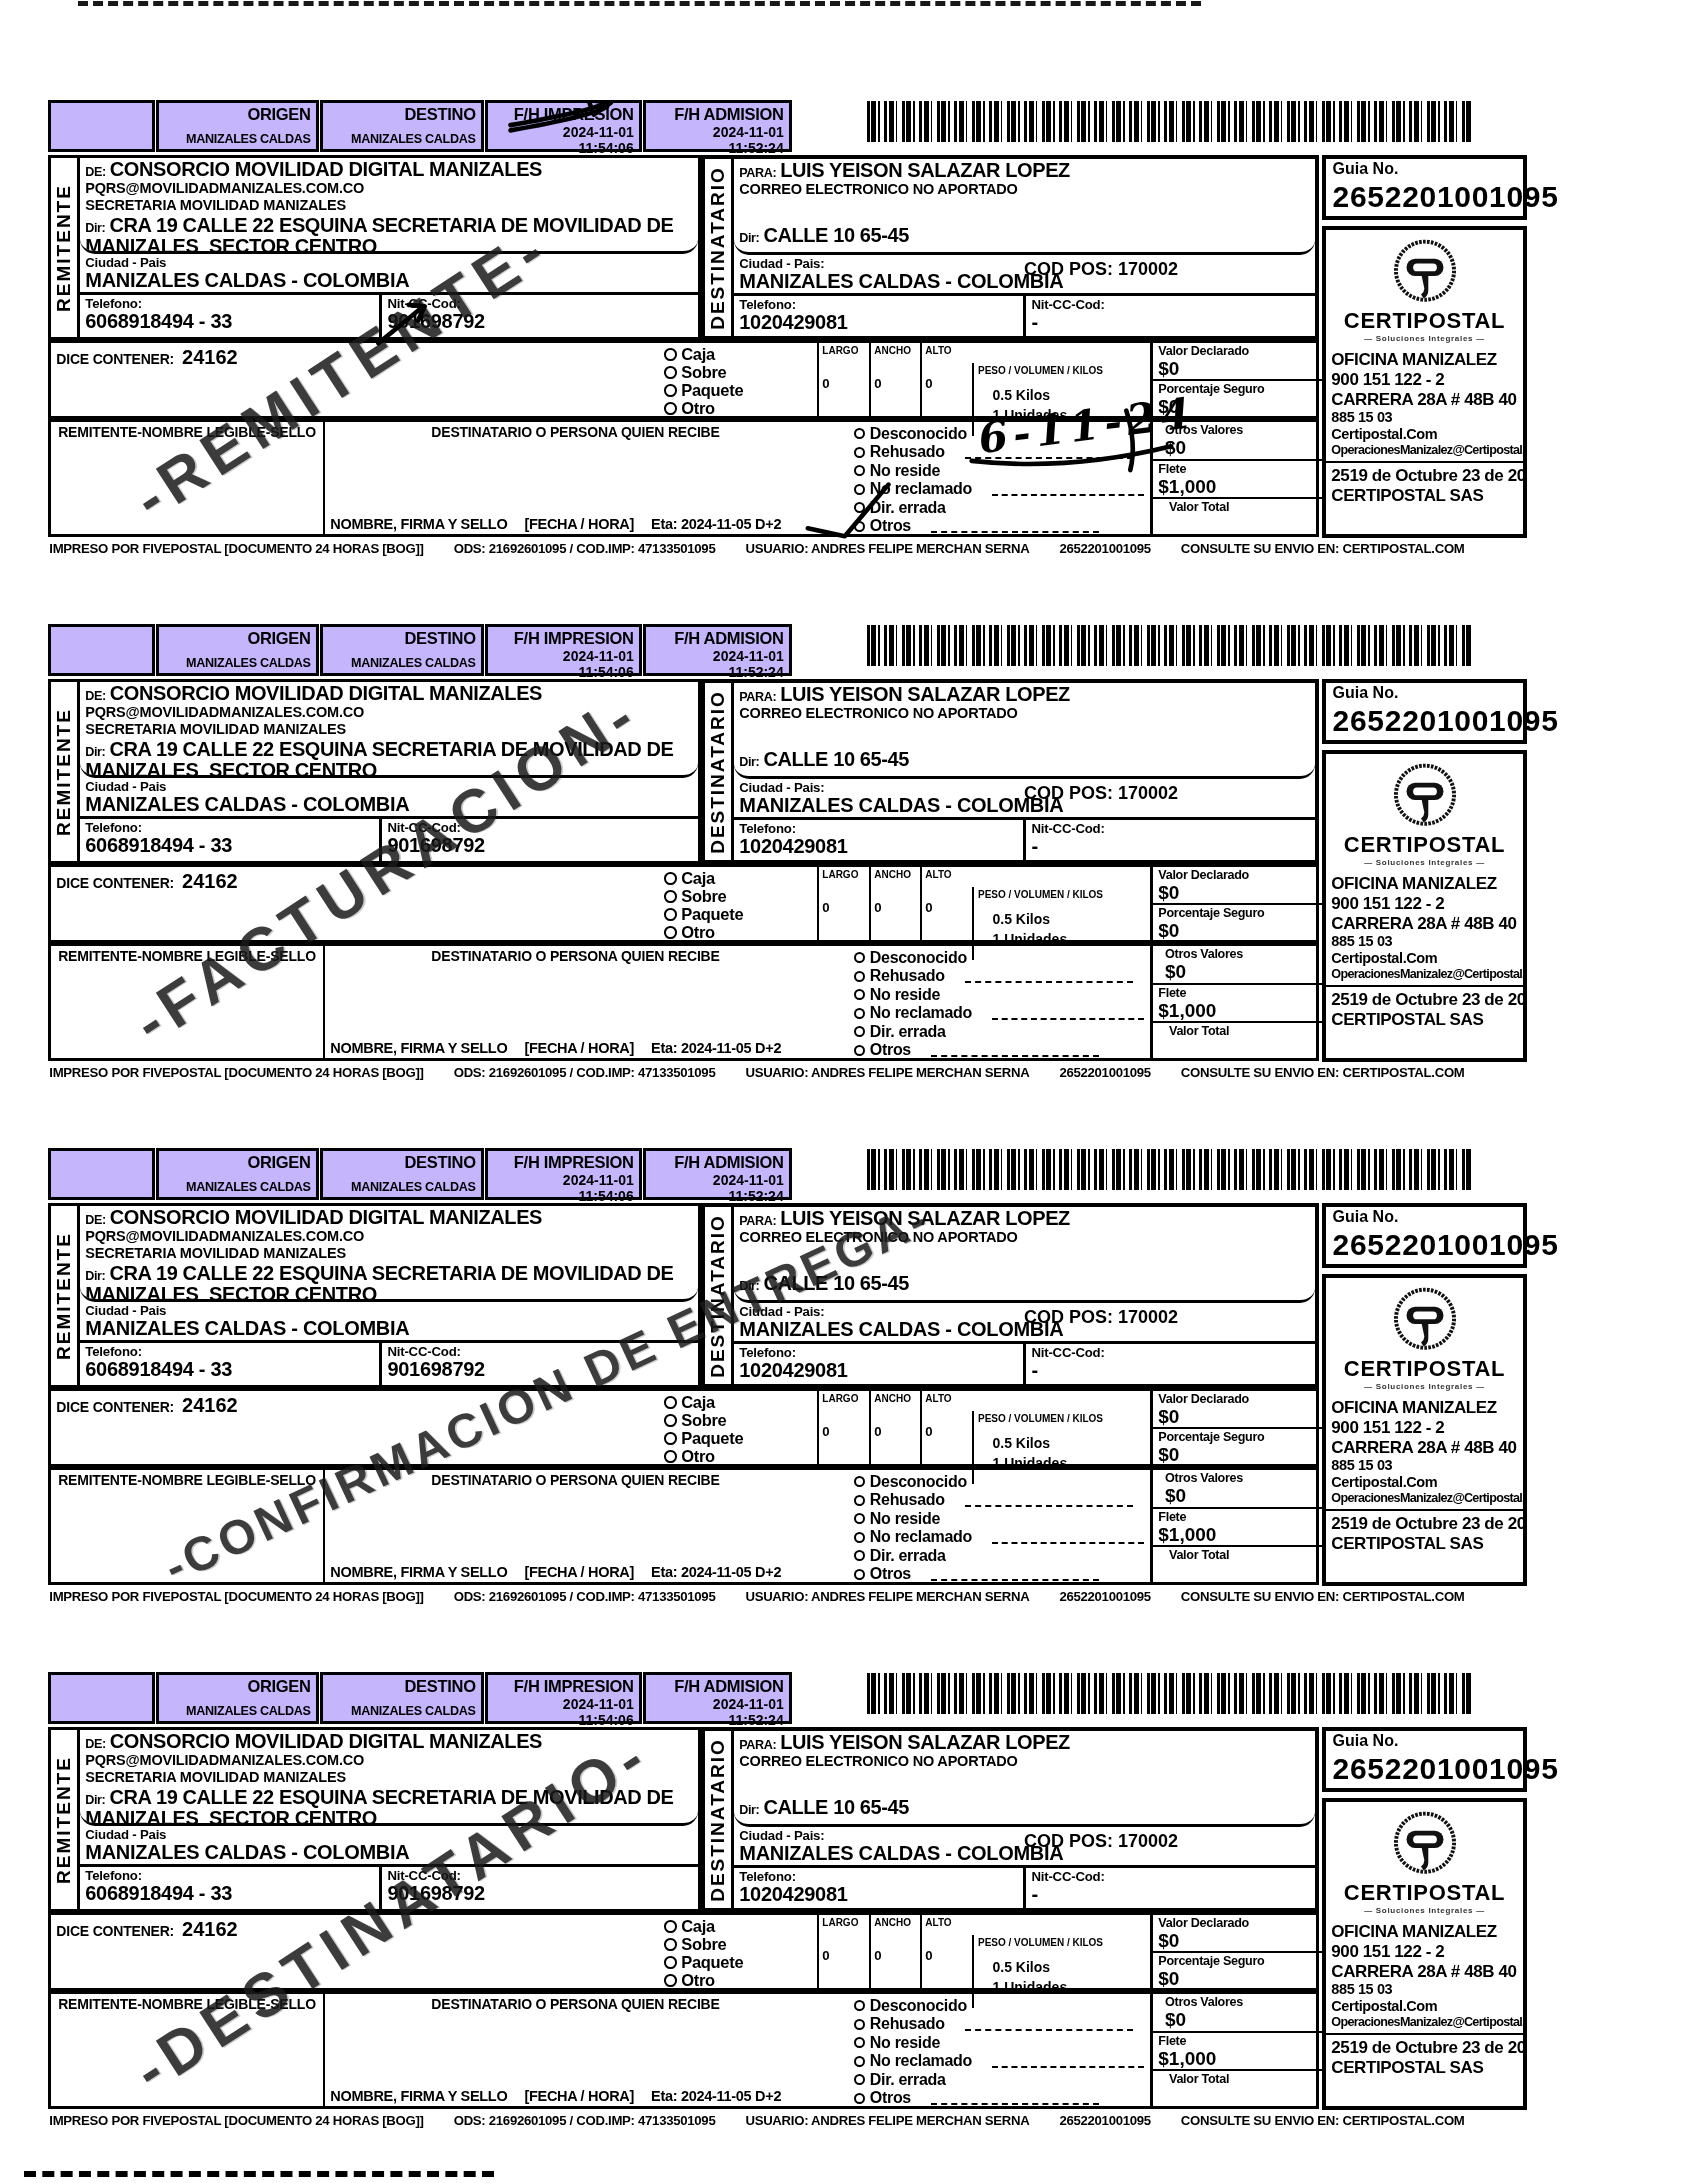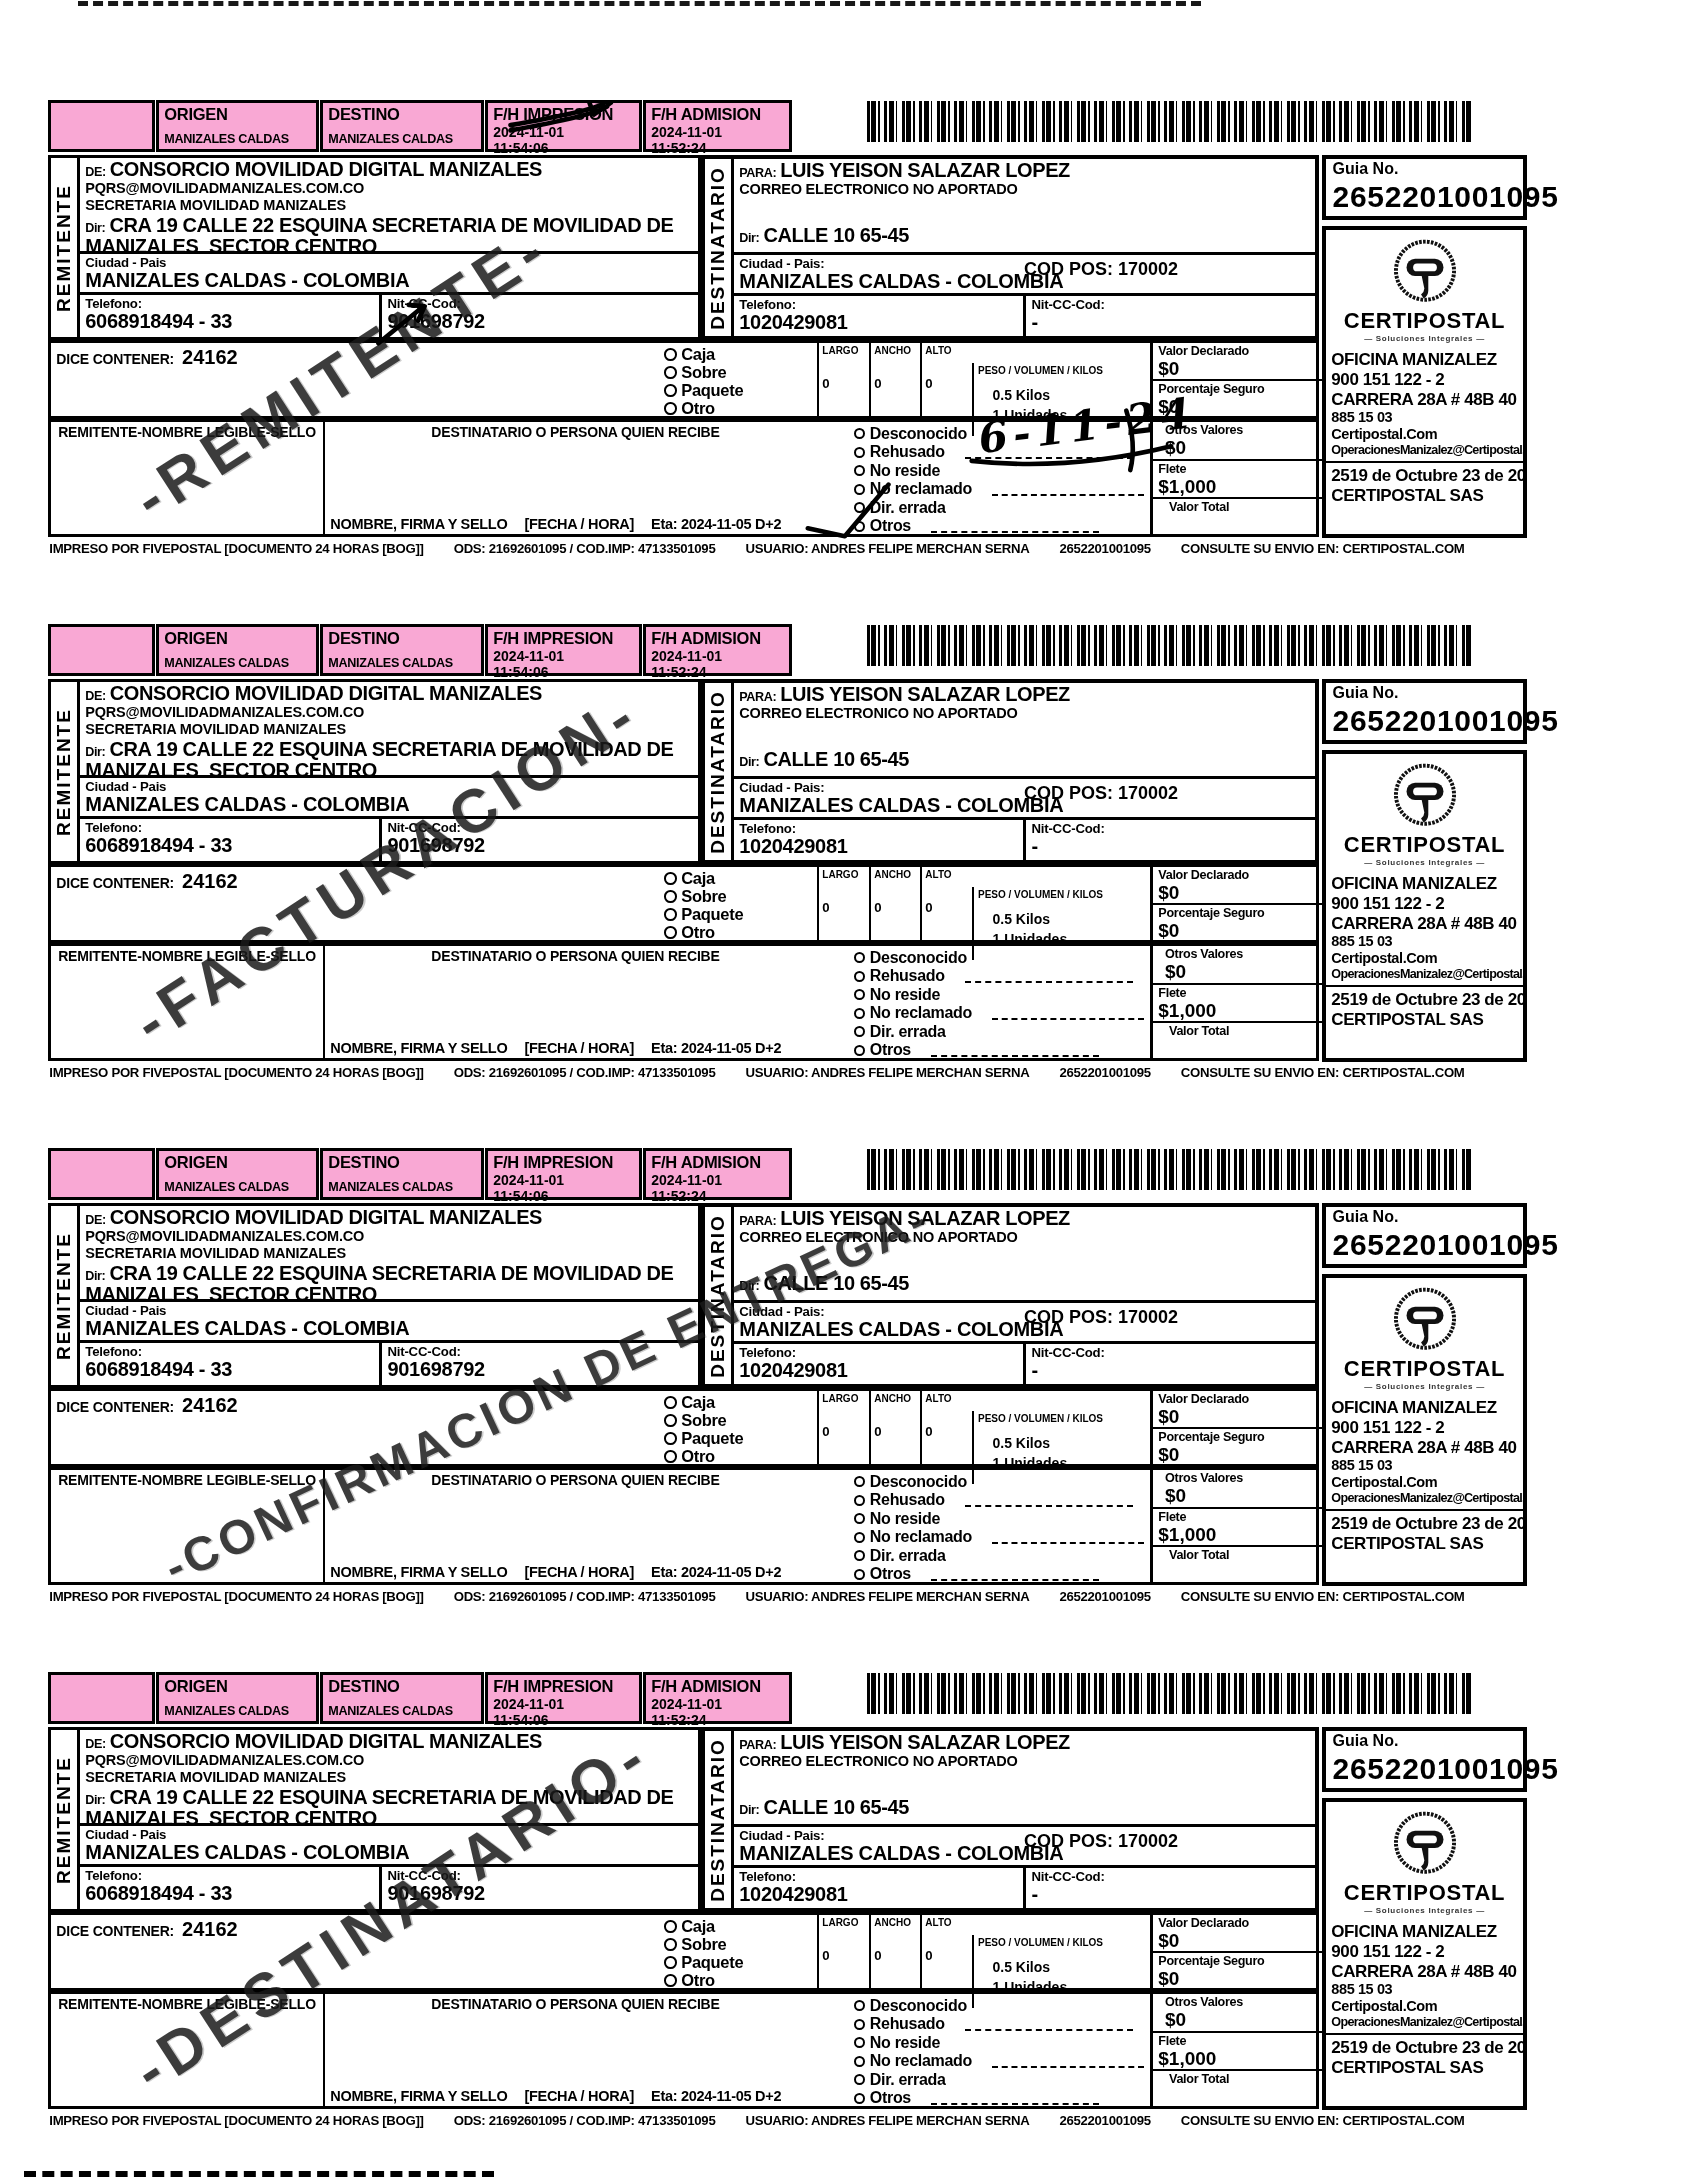--- a/index.html
+++ b/index.html
@@ -11,21 +11,21 @@
   .cut-top { position: absolute; top: 1.3px; left: 78px; width: 1123px; border-top: 5.3px dashed #000; opacity: .9; }
   .cut-bottom { position: absolute; top: 2171px; left: 24px; width: 470px; border-top: 6.6px dashed #000; }
 
   .label-block { position: absolute; left: 48px; width: 1480px; height: 456px; }
   #labels .label-block:nth-child(1) { top: 100px; }
   #labels .label-block:nth-child(2) { top: 624px; }
   #labels .label-block:nth-child(3) { top: 1148px; }
   #labels .label-block:nth-child(4) { top: 1672px; }
 
   
-  .hdr { position: absolute; top: 0; height: 52px; border: 3.3px solid #000; padding: 2px 5.3px; background: #f9a8d4; }
+  .hdr { position: absolute; top: 0; height: 52px; border: 3.3px solid #000; padding: 2px 5.3px; background: #c4b5fd; text-align: right; }
   .hdr-empty   { left: 0;    width: 107px; }
   .hdr-origen  { left: 108px; width: 163px; }
   .hdr-destino { left: 272px; width: 164px; }
   .hdr-imp     { left: 437px; width: 157px; }
   .hdr-adm     { left: 595px; width: 149px; }
   .hdr-label { font-size: 16.5px; font-weight: 800; letter-spacing: -0.3px; }
   .hdr-value { font-size: 12.6px; font-weight: 800; margin-top: 8px; letter-spacing: -0.3px; }
   .hdr-date  { font-size: 14px; font-weight: 800; line-height: 1.15; }
   .barcode { position: absolute; left: 819px; top: 1.3px; width: 606px; height: 41px;
     background: repeating-linear-gradient(90deg,
@@ -37,21 +37,21 @@
   .fld-label { font-size: 13.2px; font-weight: 800; letter-spacing: -0.2px; }
   .fld-value { font-size: 20px; font-weight: 800; letter-spacing: -0.3px; line-height: 1.05; }
 
   
   .box-remitente { position: absolute; left: 0; top: 55px; width: 653px; height: 185px; border: 3.3px solid #000; display: flex; }
   .box-destinatario { position: absolute; left: 653px; top: 55px; width: 618px; height: 185px; border: 4px solid #000; display: flex; }
   .vlabel { position: relative; width: 29px; border-right: 3.3px solid #000; flex: 0 0 29px; }
   .vlabel span { position: absolute; left: 50%; top: 50%; transform: translate(-50%,-50%) rotate(-90deg);
     font-size: 19px; font-weight: 800; letter-spacing: 2px; white-space: nowrap; }
   .sec-content { flex: 1; display: flex; flex-direction: column; min-width: 0; }
-  .addr { height: 96px; border-bottom: 3.3px solid #000; padding: 1.3px 5.3px; overflow: hidden; }
+  .addr { height: 96px; border-bottom: 3.3px solid #000; padding: 1.3px 5.3px; overflow: hidden; border-radius: 15px; }
   .l-main { font-size: 20px; font-weight: 800; letter-spacing: -0.4px; line-height: 1.04; }
   .l-small { font-size: 14.5px; font-weight: 800; letter-spacing: -0.2px; line-height: 1.2; }
   .pfx { font-size: 12.6px; font-weight: 800; margin-right: 4px; }
   .l-dir2 { margin-top: 26.4px; }
   .ciudad { height: 41px; border-bottom: 3.3px solid #000; padding: 0.7px 5.3px; position: relative; }
   .codpos { position: absolute; right: 137px; top: 4px; font-size: 18px; font-weight: 800; }
   .telrow { flex: 1; display: flex; min-height: 0; gap: 16px; }
   .telcell { flex: 1; padding: 0.7px 5.3px; }
   .nitcell { flex: 1.12; border-left: 3.3px solid #000; padding: 0.7px 5.3px; }
   .box-destinatario .telcell { flex: 1; }

